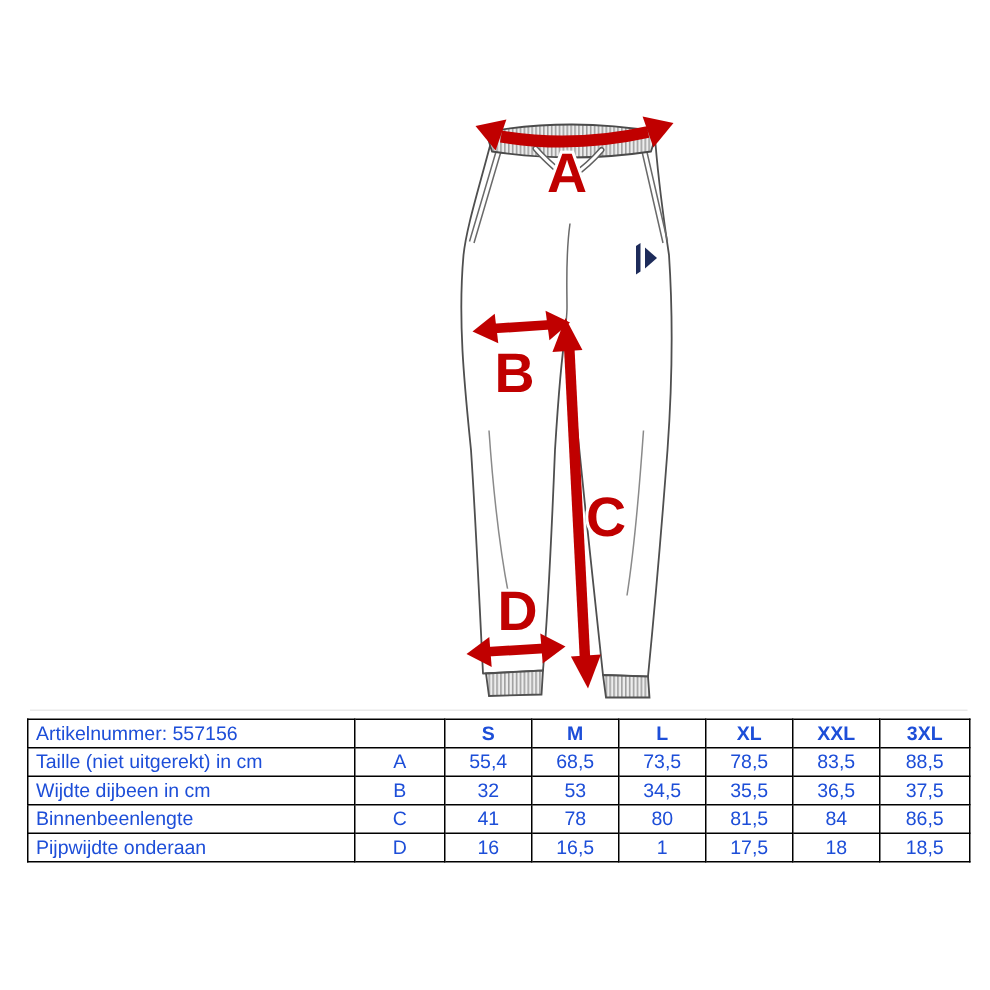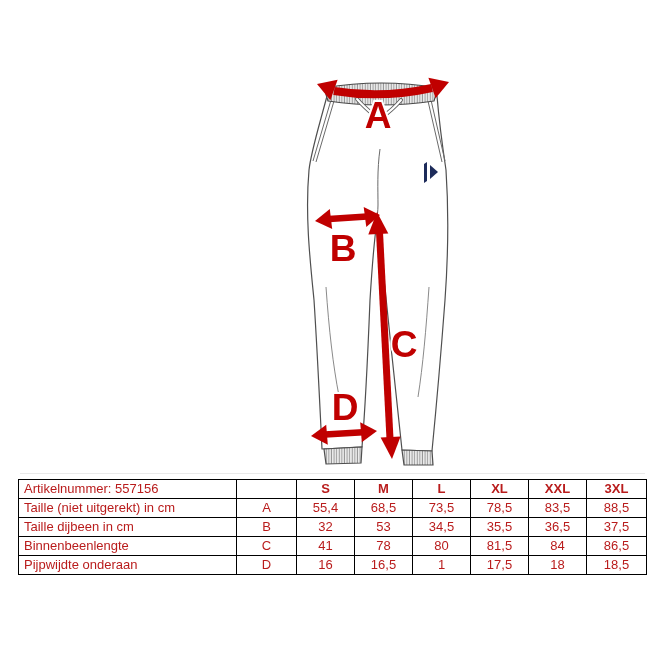--- a/index.html
+++ b/index.html
@@ -2,21 +2,21 @@
 <html><head>
 <meta charset="utf-8">
 <style>
   html,body{margin:0;padding:0;background:#fff;}
   .stage{position:relative;width:660px;height:660px;background:#ffffff;overflow:hidden;
          font-family:"Liberation Sans",sans-serif;}
   svg.illustration{position:absolute;left:0;top:0;}
   .measure-letter{font-family:"Liberation Sans",sans-serif;font-weight:bold;font-size:37px;
                   text-anchor:middle;paint-order:stroke;stroke:#ffffff;stroke-width:4px;}
   .size-table{position:absolute;left:18px;top:479px;width:628px;border-collapse:collapse;
-              table-layout:fixed;font-size:13px;color:#b91c1c;padding-left:12px;}
+              table-layout:fixed;font-size:13px;color:#1d4ed8;padding-left:12px;}
   .size-table td,.size-table th{border:1px solid #000;height:18px;padding:0 3px;
               line-height:1.05;white-space:nowrap;overflow:hidden;font-weight:normal;}
   .size-table .lbl{text-align:left;padding-left:5px;}
   .size-table .ctr{text-align:center;}
   .size-table th.size-h{font-weight:bold;text-align:center;}
   .divider{position:absolute;left:20px;top:473px;width:625px;height:1px;background:#e9e9e9;}
 </style>
 </head>
 <body>
 
@@ -121,21 +121,21 @@
         <td class="lbl">Taille (niet uitgerekt) in cm</td>
         <td class="ctr">A</td>
         <td class="ctr">55,4</td>
         <td class="ctr">68,5</td>
         <td class="ctr">73,5</td>
         <td class="ctr">78,5</td>
         <td class="ctr">83,5</td>
         <td class="ctr">88,5</td>
       </tr>
       <tr>
-        <td class="lbl">Taille dijbeen in cm</td>
+        <td class="lbl">Wijdte dijbeen in cm</td>
         <td class="ctr">B</td>
         <td class="ctr">32</td>
         <td class="ctr">53</td>
         <td class="ctr">34,5</td>
         <td class="ctr">35,5</td>
         <td class="ctr">36,5</td>
         <td class="ctr">37,5</td>
       </tr>
       <tr>
         <td class="lbl">Binnenbeenlengte</td>

